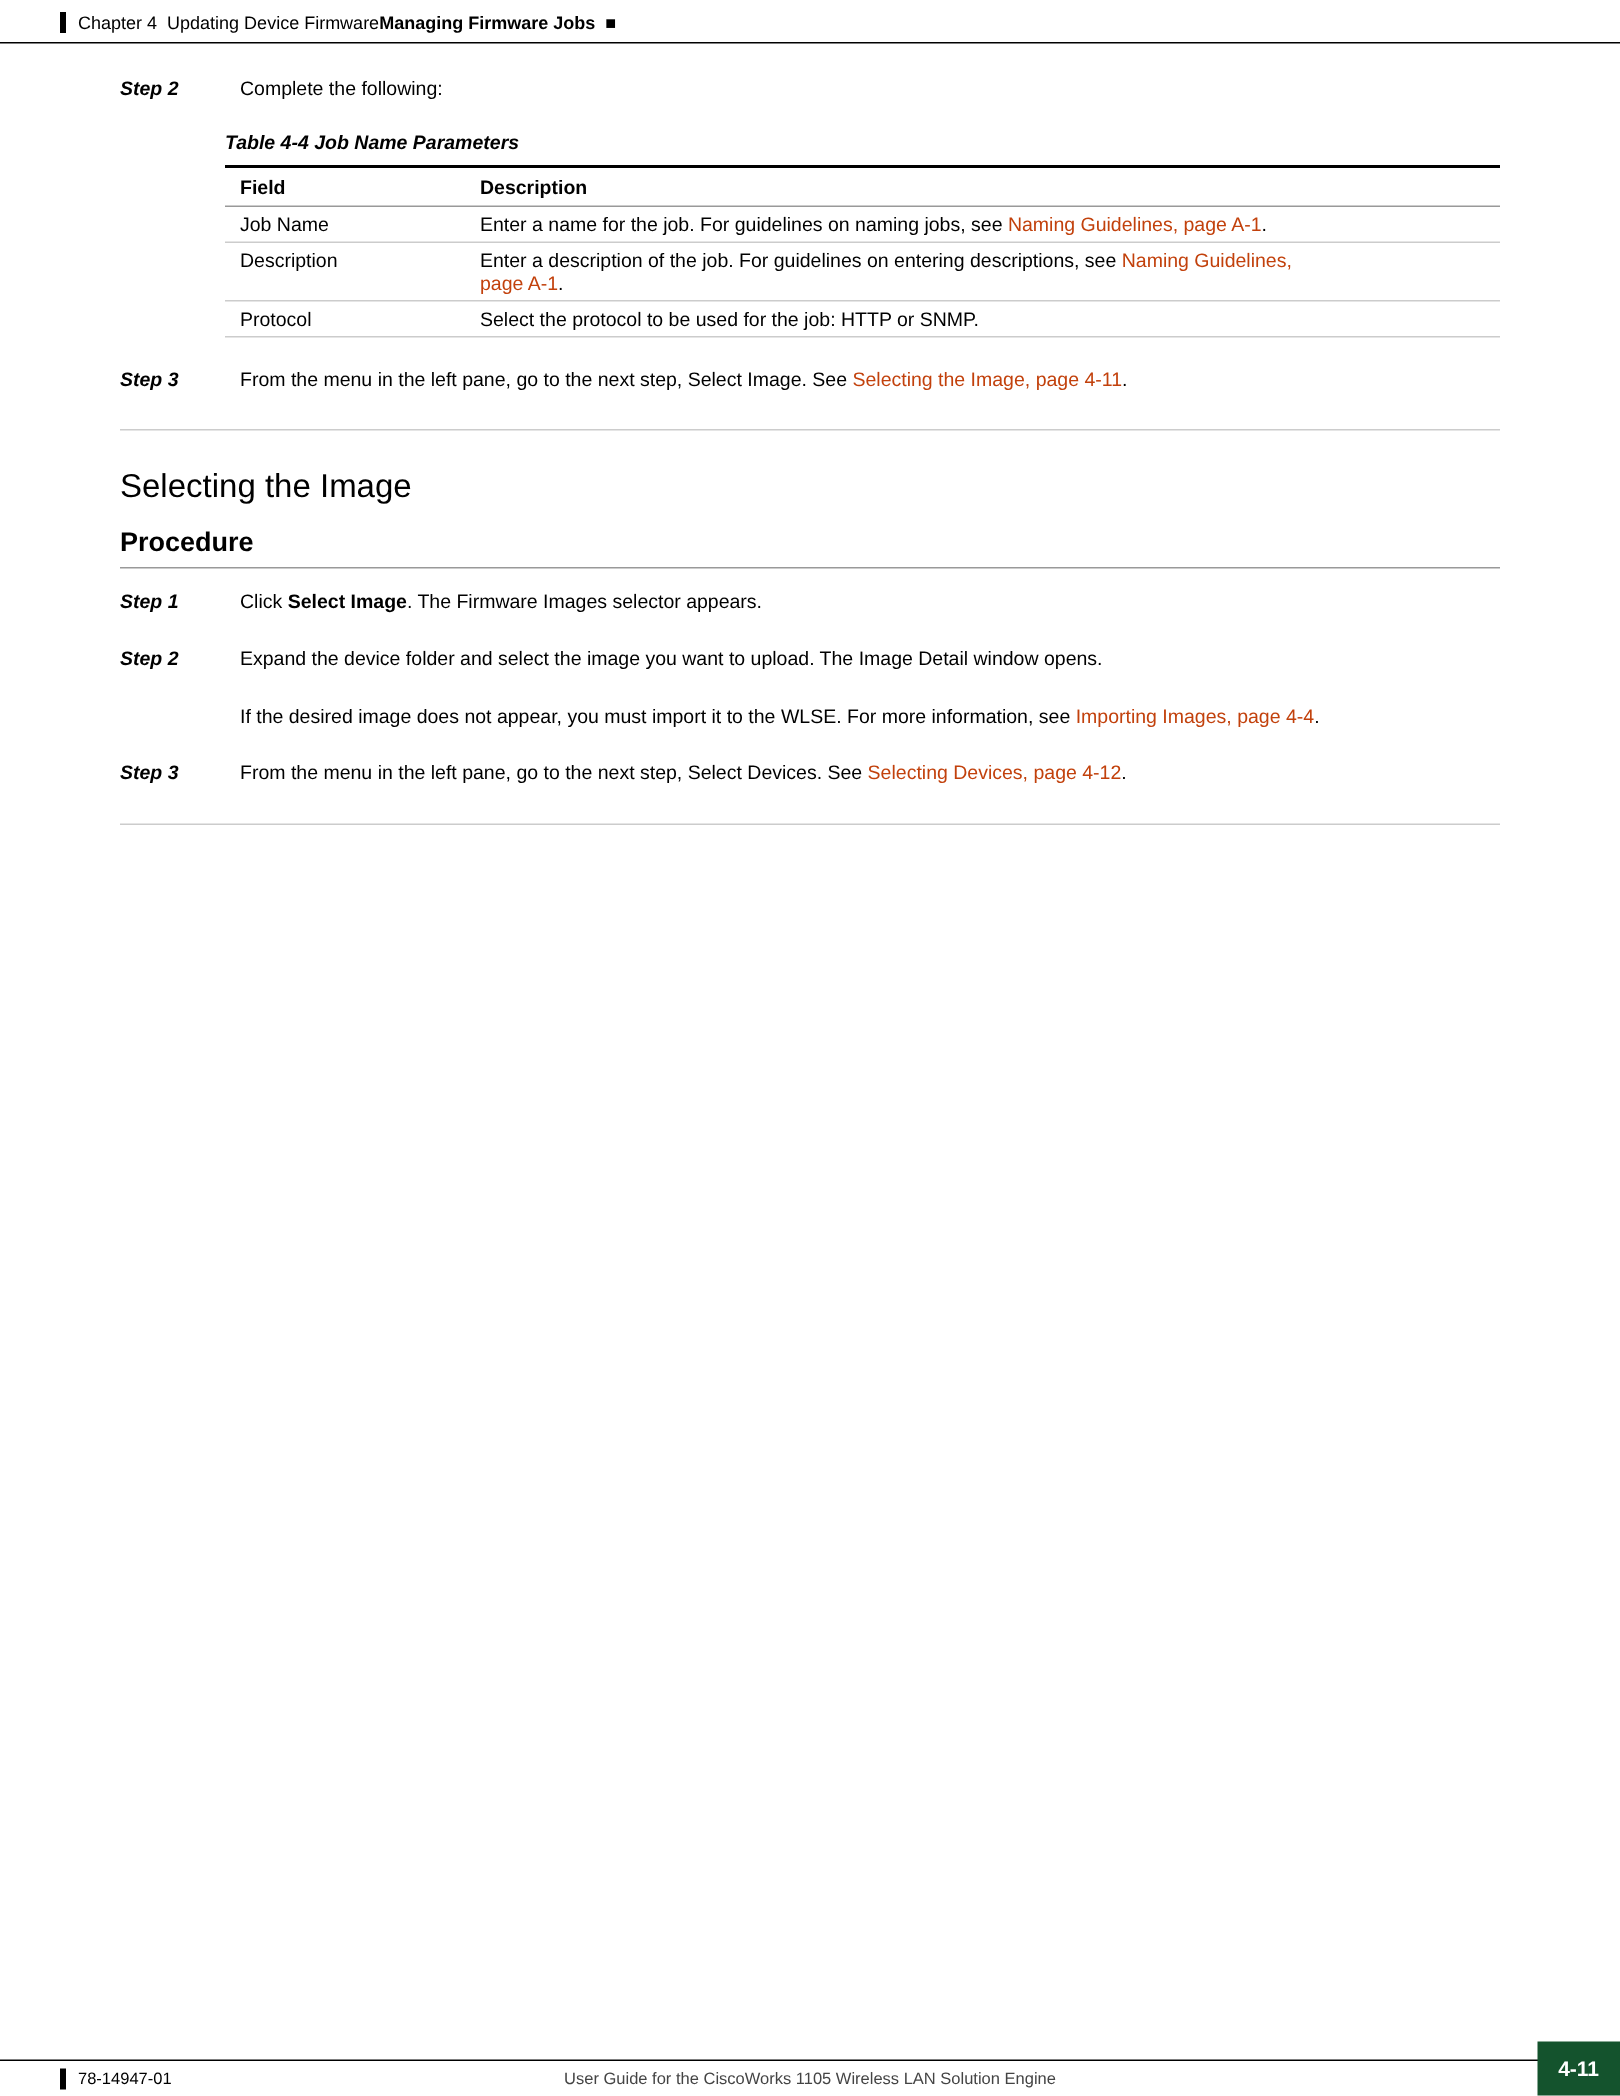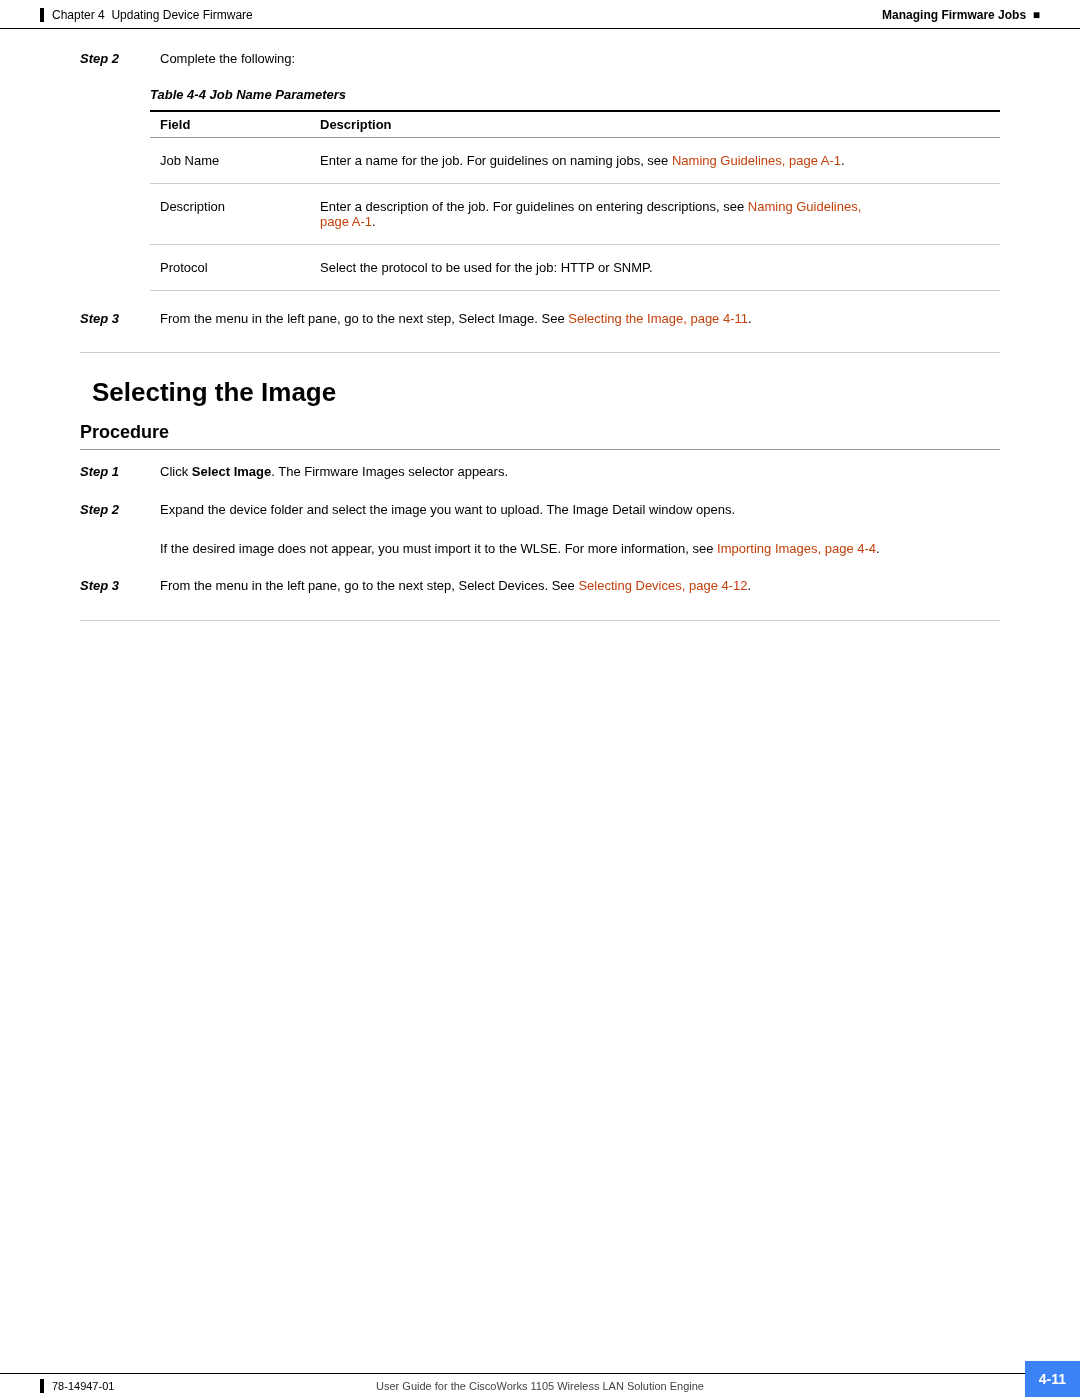--- a/index.html
+++ b/index.html
@@ -22,21 +22,21 @@
       width: 1080px;
       min-height: 1397px;
       background: #fff;
       position: relative;
       padding: 0;
     }
 
     
     .header-bar {
       display: flex;
-      justify-content: space-between;
+      justify-content: flex-start;
       align-items: center;
       padding: 8px 40px 6px 40px;
       border-bottom: 1px solid #000;
       margin-bottom: 0;
     }
 
     .header-left {
       display: flex;
       align-items: center;
       font-size: 12px;
@@ -105,43 +105,42 @@
       font-weight: bold;
       font-size: 13px;
       text-align: left;
       padding: 5px 10px;
       border-top: 2px solid #000;
       border-bottom: 1px solid #999;
     }
 
     .params-table td {
       font-size: 13px;
-      padding: 15px 10px;
+      padding: 4px 10px;
       vertical-align: top;
       border-bottom: 1px solid #ccc;
     }
 
     .params-table td:first-child {
       width: 160px;
     }
 
     
     .section-divider {
       border: none;
       border-top: 1px solid #ccc;
       margin: 24px 0;
     }
 
     
     .section-heading {
-      font-size: 26px;
-      font-weight: bold;
+      font-size: 22px;
+      font-weight: normal;
       margin-bottom: 14px;
       margin-top: 10px;
-      margin-left: 12px;
     }
 
     
     .procedure-label {
       font-weight: bold;
       font-size: 18px;
       margin-bottom: 6px;
       margin-left: 0;
     }
 
@@ -190,21 +189,21 @@
       height: 14px;
       background: #000;
       margin-right: 8px;
       display: inline-block;
     }
 
     .footer-right {
       position: absolute;
       right: 0;
       bottom: 0;
-      background: #3b82f6;
+      background: #14532d;
       color: #fff;
       font-size: 14px;
       font-weight: bold;
       padding: 6px 14px;
       height: 36px;
       display: flex;
       align-items: center;
     }
   </style>
 </head>

